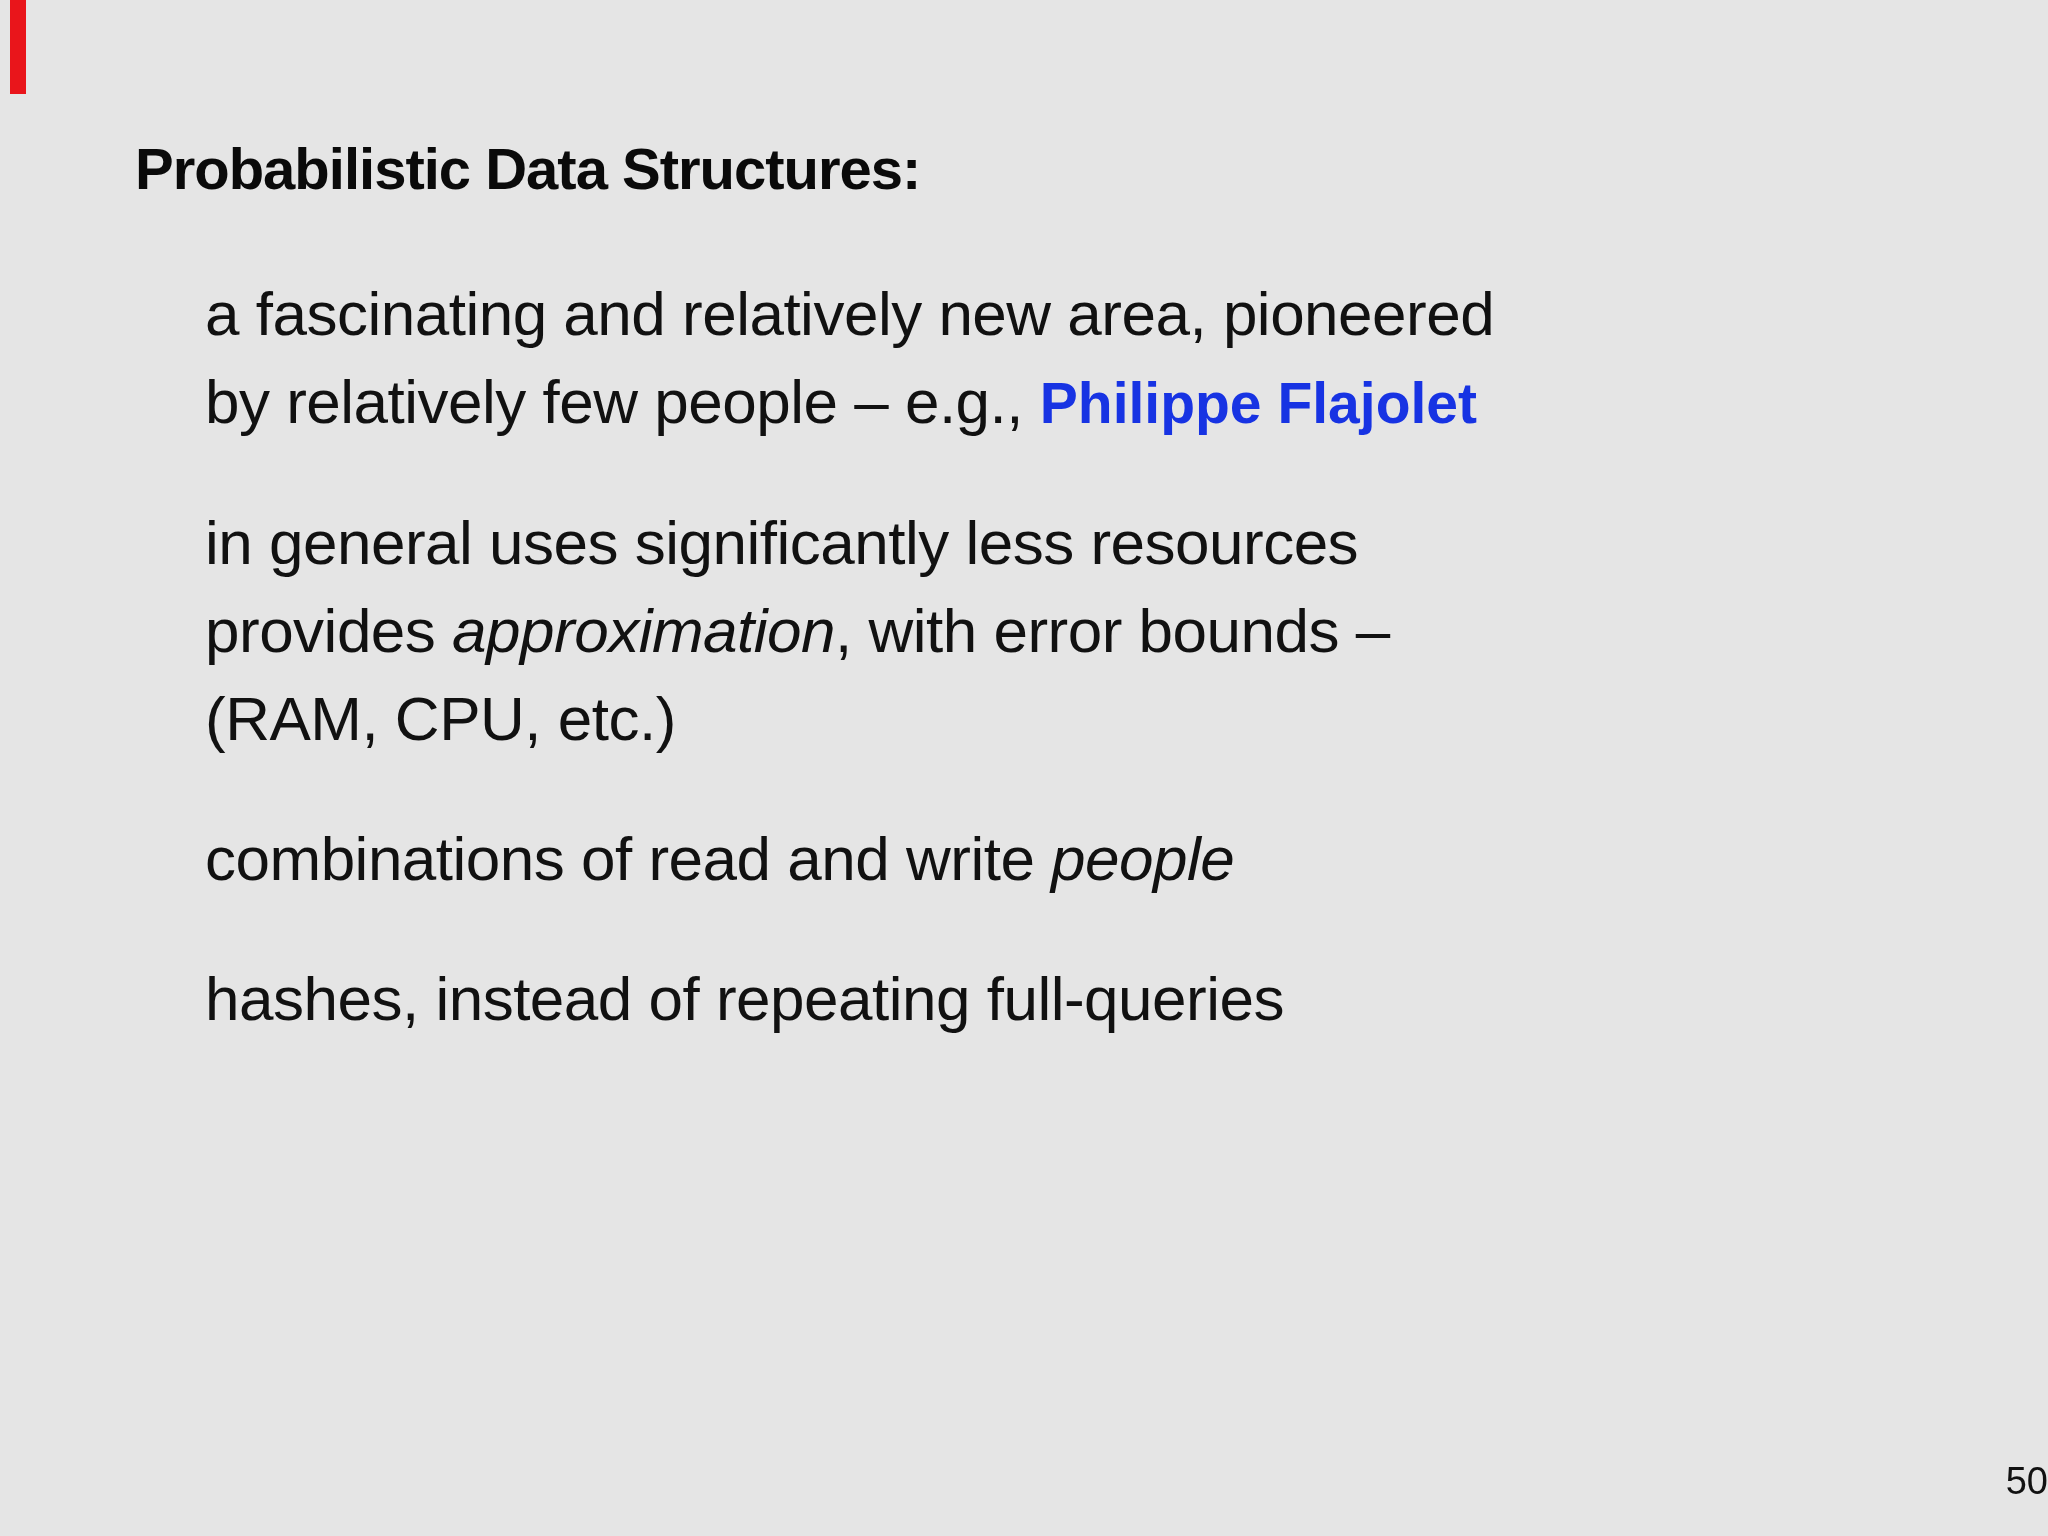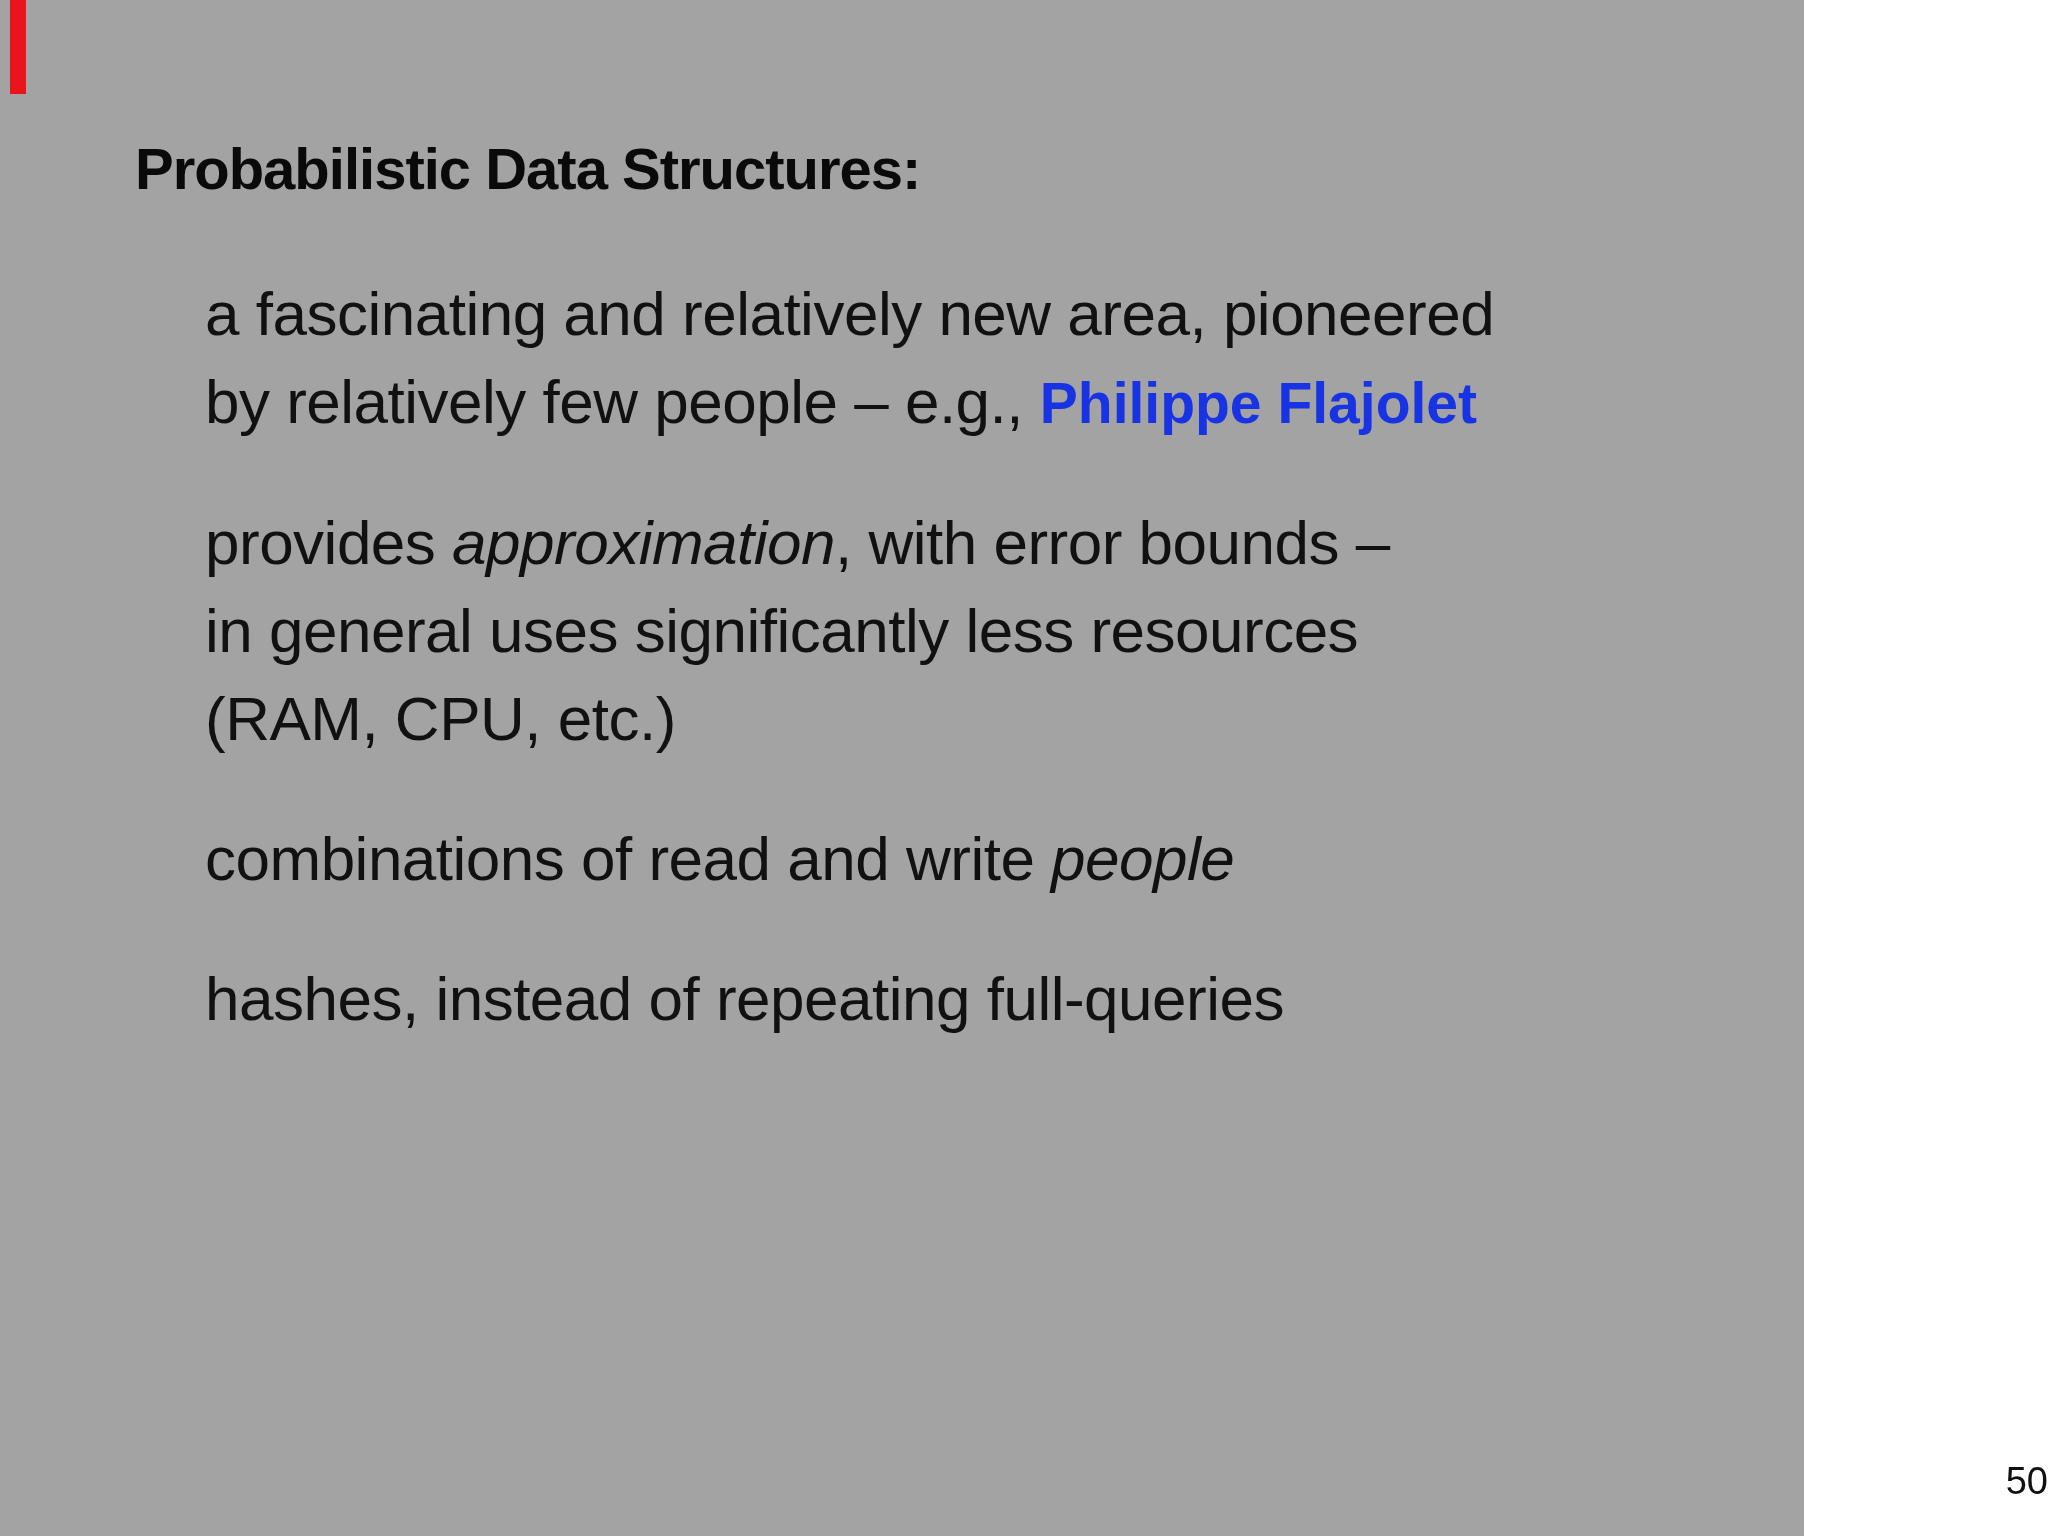--- a/index.html
+++ b/index.html
@@ -6,23 +6,23 @@
     margin: 0;
     padding: 0;
     background: #ffffff;
     width: 2048px;
     height: 1536px;
     overflow: hidden;
     font-family: "Liberation Sans", sans-serif;
   }
   .slide {
     position: relative;
-    width: 1804px;
+    width: 2048px;
     height: 1536px;
-    background: #a3a3a3;
+    background: #e5e5e5;
   }
   .corner-mark {
     position: absolute;
     left: 10px;
     top: 0;
     width: 16px;
     height: 94px;
     background: #e9151b;
   }
   .slide-title {
@@ -85,24 +85,24 @@
       <div class="line">
         <span>a fascinating and relatively new area, pioneered</span>
       </div>
       <div class="line">
         <span>by relatively few people – e.g., </span><span class="seg-blue-bold">Philippe Flajolet</span>
       </div>
     </div>
 
     <div class="para">
       <div class="line">
-        <span>provides </span><span class="seg-italic">approximation</span><span>, with error bounds –</span>
+        <span>in general uses significantly less resources</span>
       </div>
       <div class="line">
-        <span>in general uses significantly less resources</span>
+        <span>provides </span><span class="seg-italic">approximation</span><span>, with error bounds –</span>
       </div>
       <div class="line">
         <span>(RAM, CPU, etc.)</span>
       </div>
     </div>
 
     <div class="para">
       <div class="line">
         <span>combinations of read and write </span><span class="seg-italic">people</span>
       </div>

